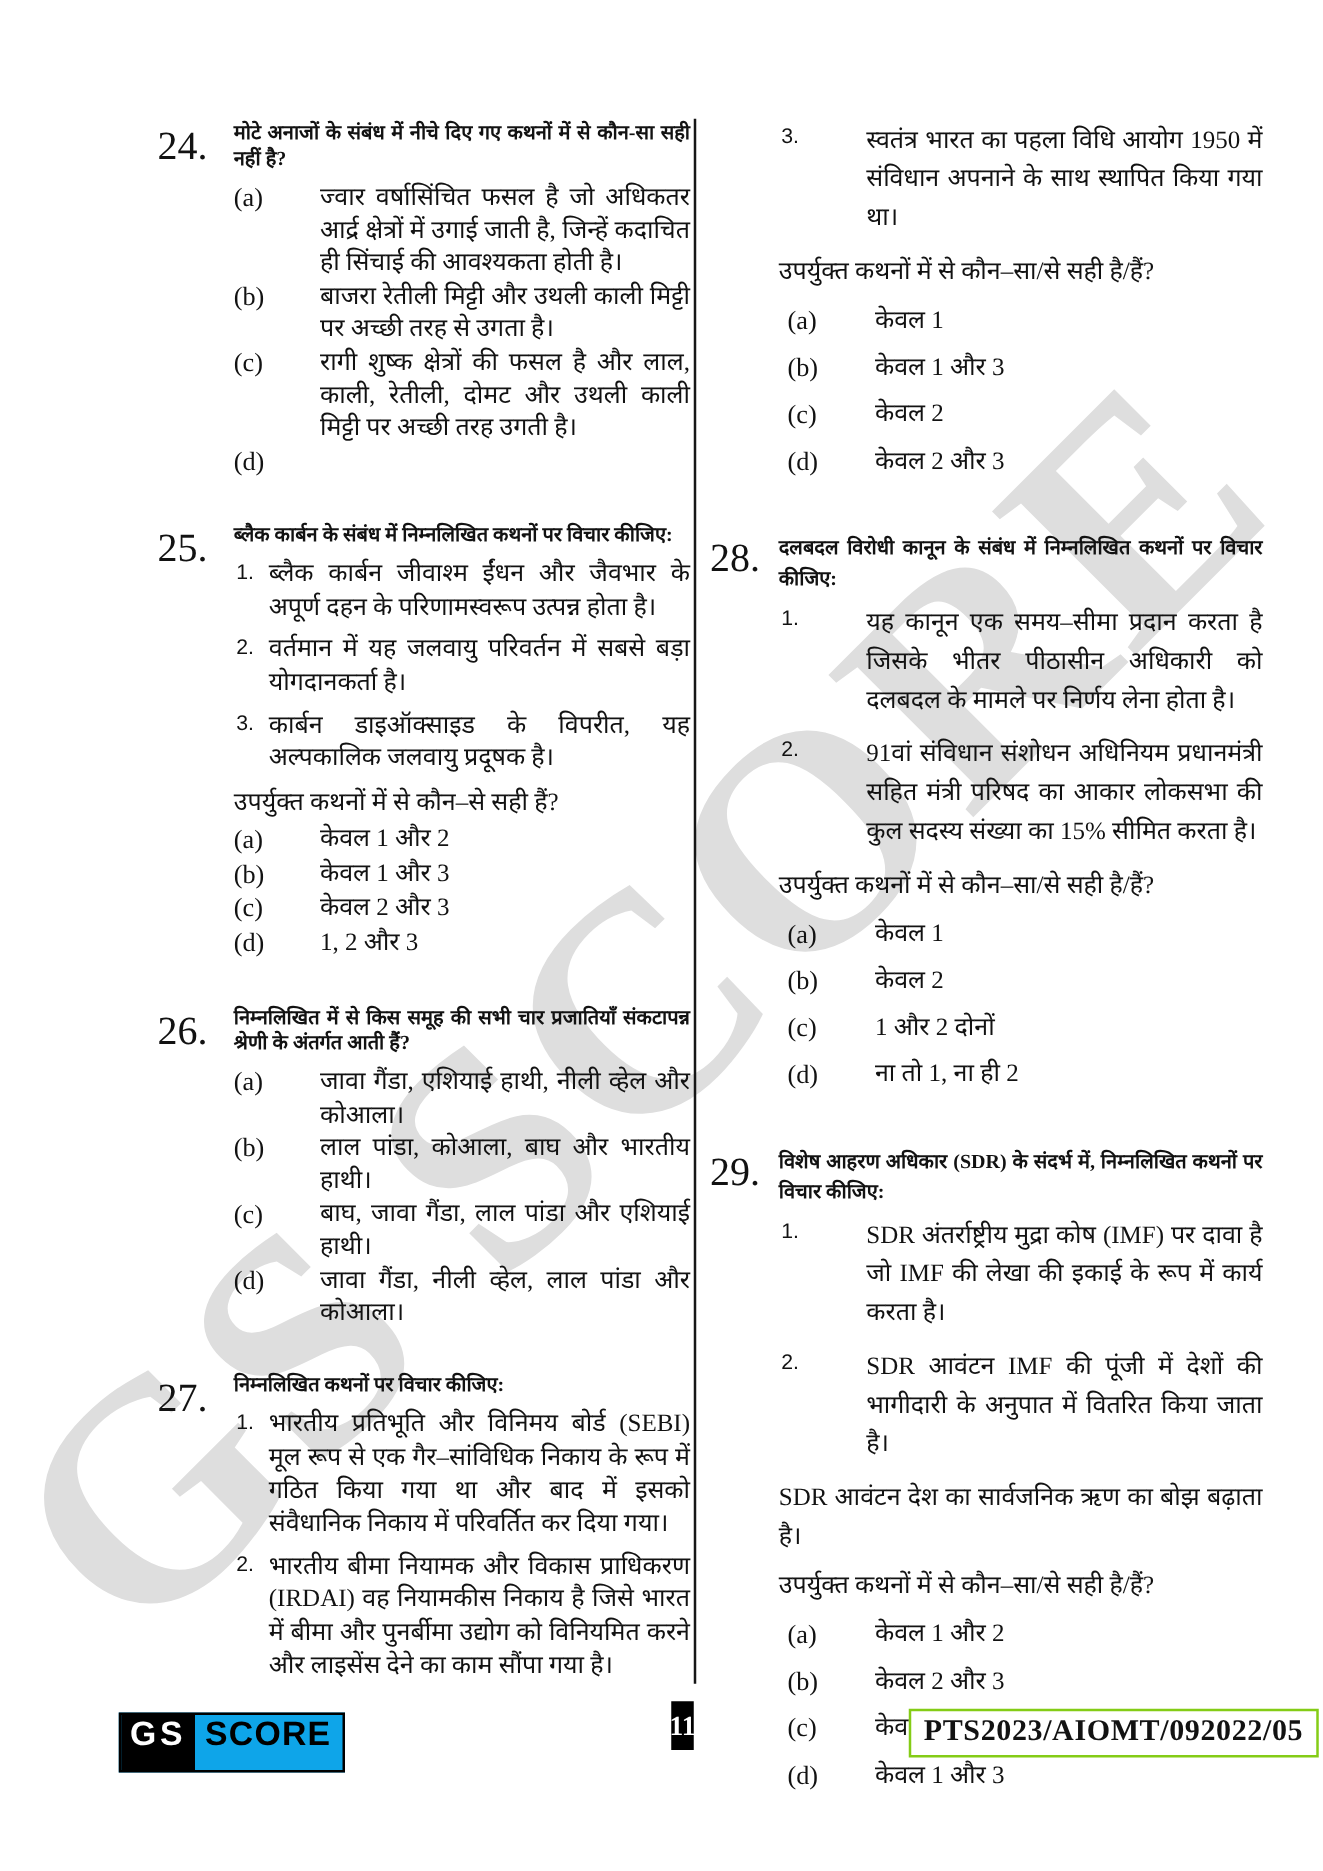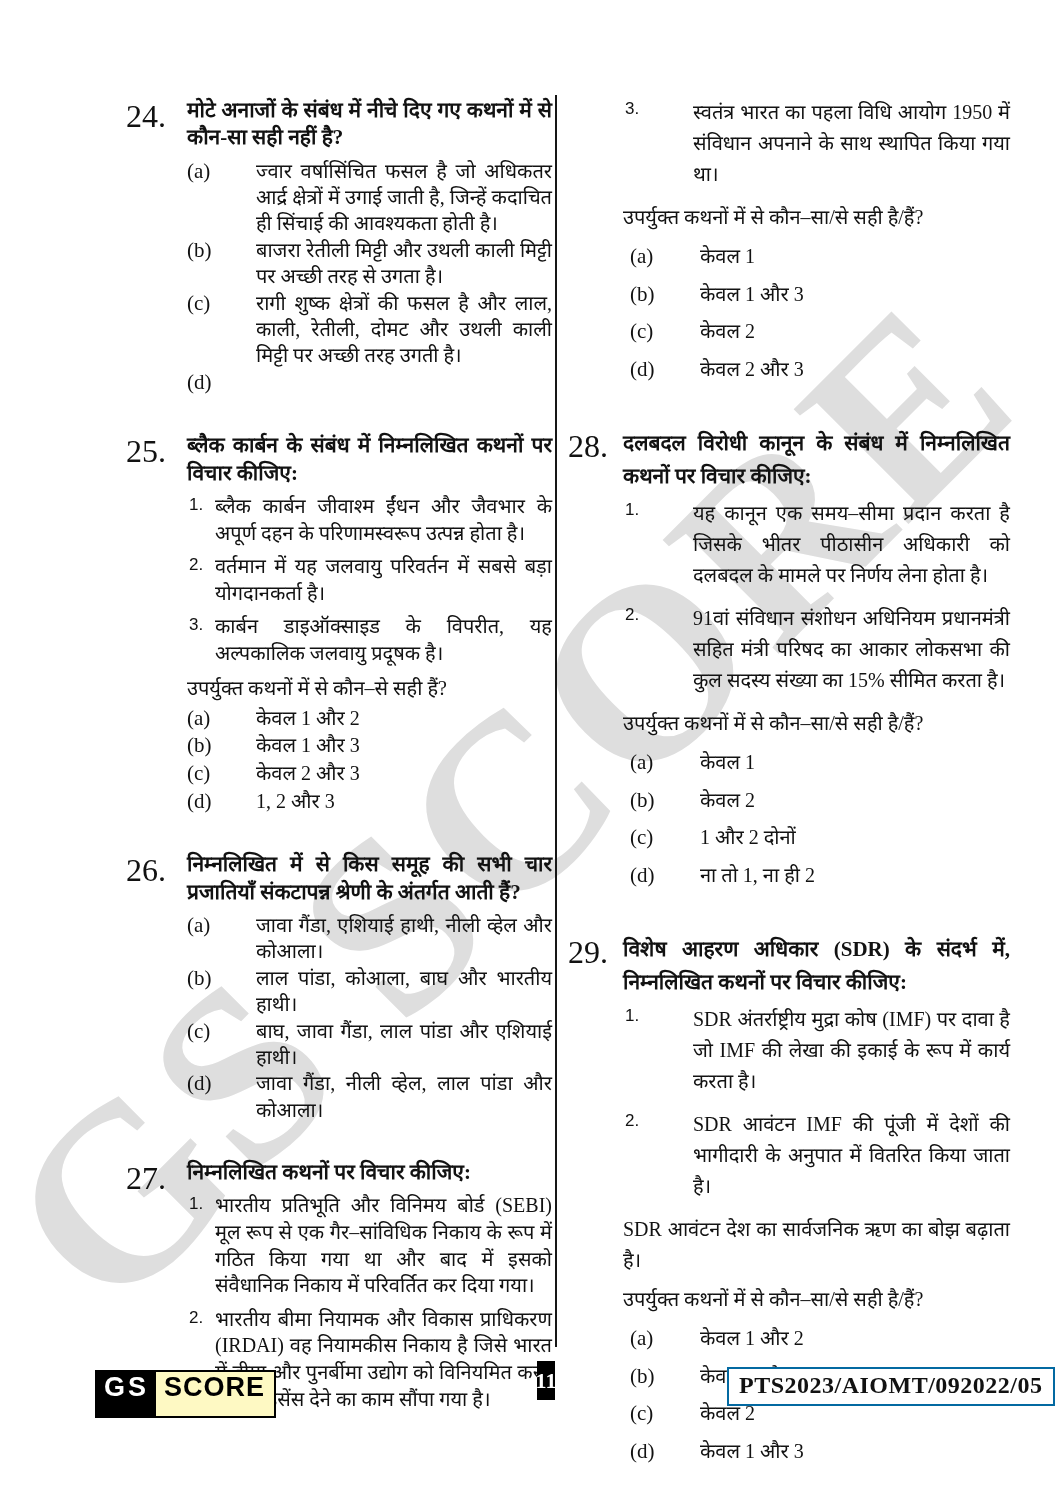--- a/index.html
+++ b/index.html
@@ -19,21 +19,21 @@
   .col{position:absolute;top:97px;width:442px;z-index:2;}
   .col-left{left:110px;}
   .col-right{left:568px;}
 
   .question{display:grid;margin:0 0 36px 0;}
   .col-left .question{grid-template-columns:77px 1fr;}
   .col-right .question{grid-template-columns:55px 1fr;}
   .qnum{font-size:32px;line-height:1.2;padding-left:16px;}
   .col-right .qnum{padding-left:0;}
 
-  .qheading{font-weight:700;font-size:21px;margin:0 0 6px 0;text-align:justify;}
+  .qheading{font-weight:700;font-size:16px;margin:0 0 6px 0;text-align:justify;}
   .col-left .qheading{line-height:1.3;}
   .col-right .qheading{line-height:1.55;}
 
   
   .opt{display:grid;grid-template-columns:41px 1fr;margin:0;}
   .col-right .opt{grid-template-columns:42px 1fr;margin-left:7px;margin-bottom:6px;}
   .opt-label{font-size:21px;}
   .opt-text{text-align:justify;font-size:20px;margin-left:28px;}
   .col-left .opt-text,.col-left .opt-label{line-height:1.32;}
   .col-right .opt-text,.col-right .opt-label{line-height:1.5;}
@@ -45,28 +45,28 @@
   .stmt-text{text-align:justify;font-size:20px;}
   .col-left .stmt-text{line-height:1.33;}
   .col-right .stmt-text{line-height:1.55;margin-left:36px;}
 
   .prompt,.note{font-size:20px;text-align:justify;margin:2px 0 4px 0;}
   .col-right .prompt,.col-right .note{line-height:1.55;margin-bottom:8px;}
 
   
   .footer{position:absolute;left:0;top:1358px;width:1058px;height:60px;z-index:3;}
   .brand-logo{position:absolute;left:95px;top:12px;display:inline-flex;align-items:stretch;
-     border:2px solid #000;background:#fef9c3;font-family:"Liberation Sans","DejaVu Sans",sans-serif;}
+     border:2px solid #000;background:#0ea5e9;font-family:"Liberation Sans","DejaVu Sans",sans-serif;}
   .logo-gs{background:#000;color:#fff;font-weight:700;font-size:27px;letter-spacing:3px;
      padding:1px 7px 3px 7px;line-height:1.1;}
   .logo-score{color:#000;font-weight:700;font-size:27px;letter-spacing:1px;
      padding:1px 9px 13px 8px;line-height:1.1;}
   .page-badge{position:absolute;left:537px;top:3px;width:18px;height:39px;background:#000;color:#fff;
      display:flex;align-items:center;justify-content:center;font-size:22px;font-weight:700;}
-  .code-box{position:absolute;left:727px;top:9px;border:2px solid #0369a1;background:#fff;
+  .code-box{position:absolute;left:727px;top:9px;border:2px solid #84cc16;background:#fff;
      padding:3px 10px 5px 10px;font-weight:700;font-size:24px;letter-spacing:0.5px;}
 </style>
 </head>
 <body>
 
 <div class="page">
 
   <div class="watermark">GS SCORE</div>
   <div class="divider"></div>
 

